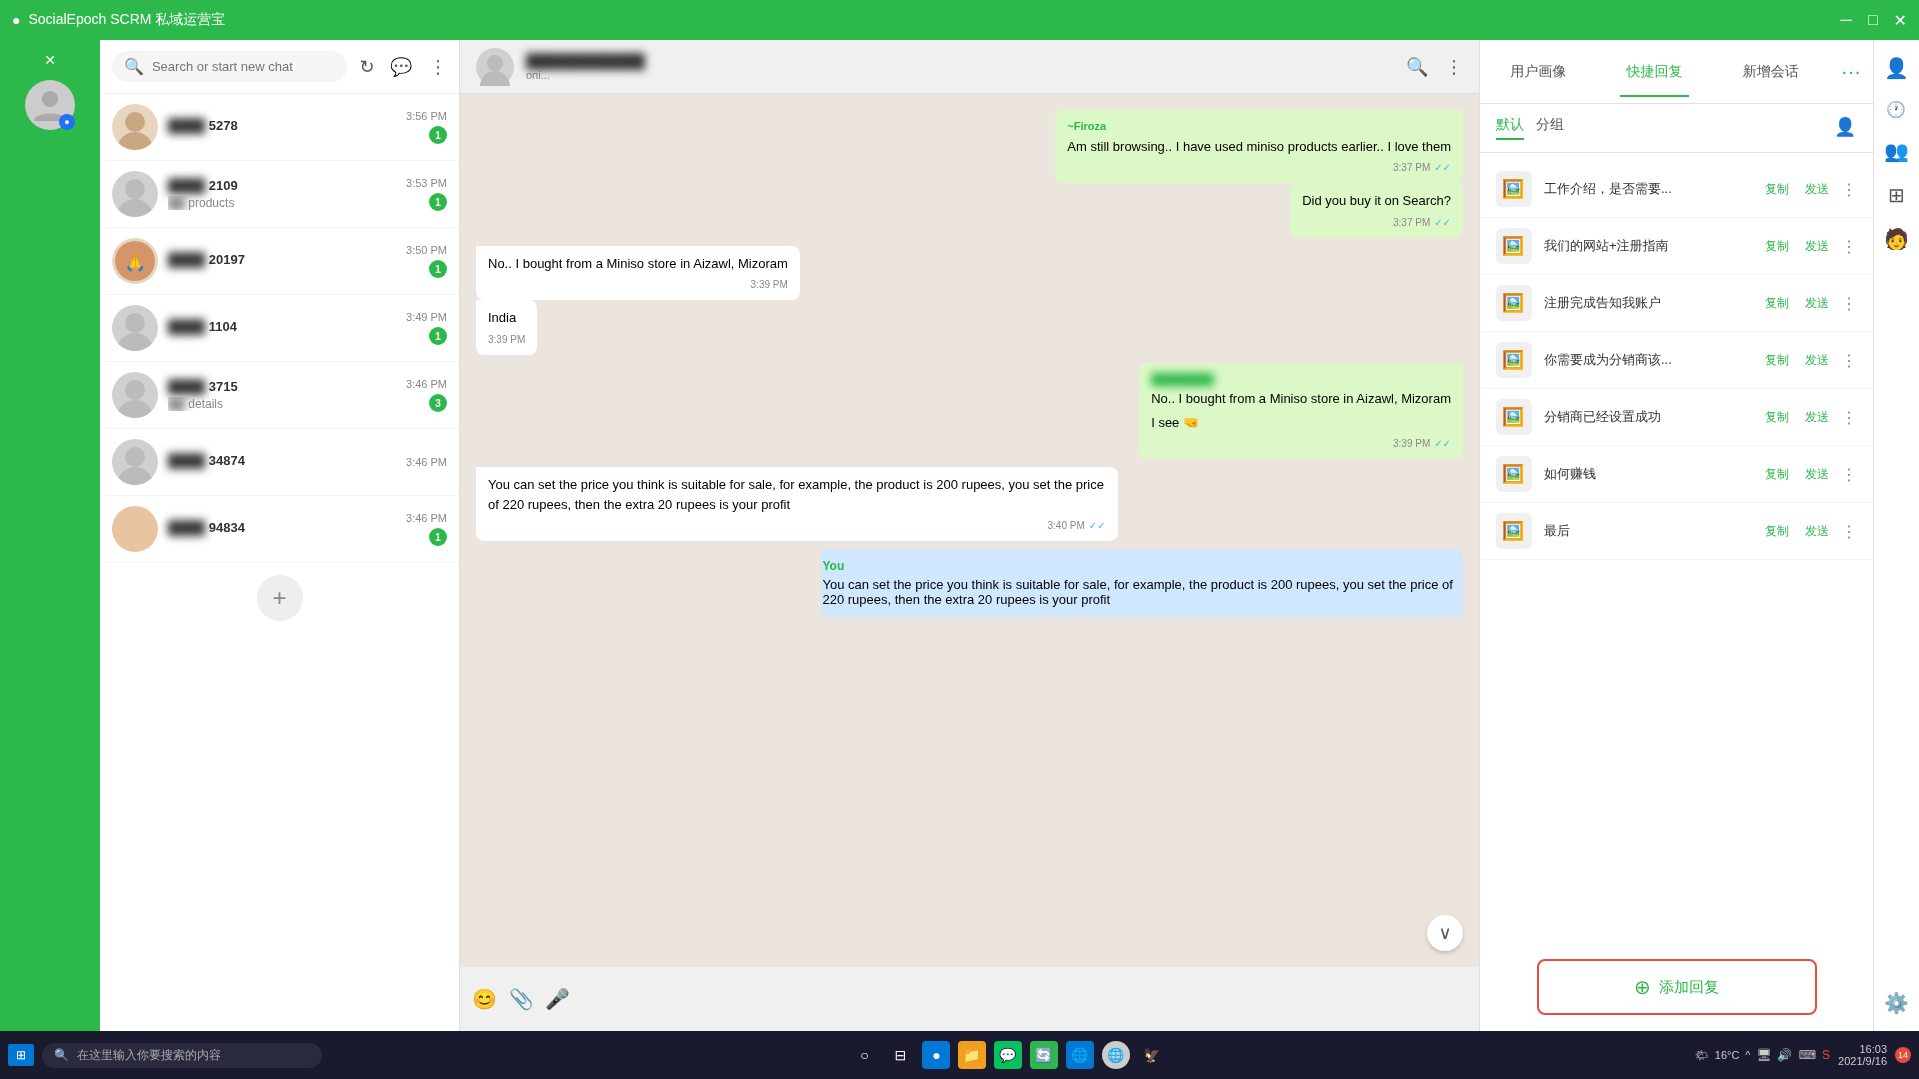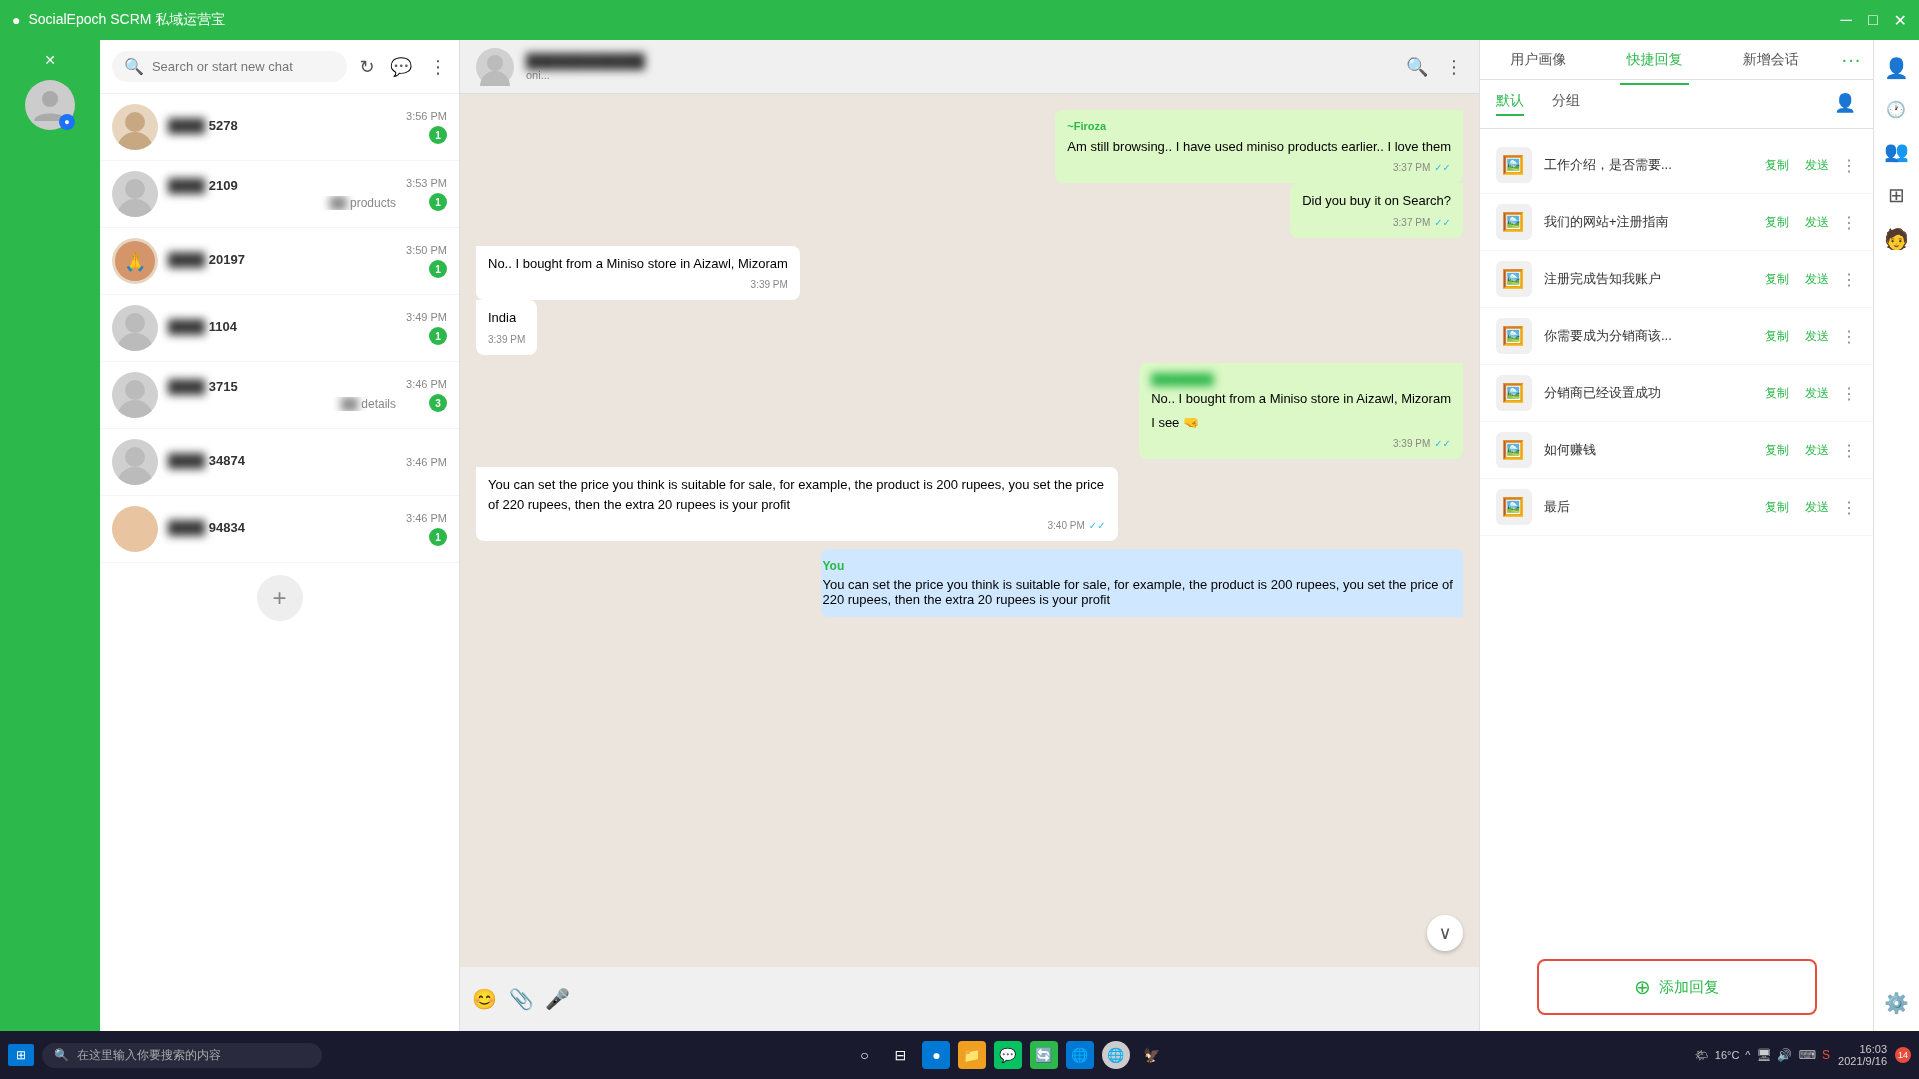--- a/index.html
+++ b/index.html
@@ -86,21 +86,21 @@
       cursor: pointer;
       border-bottom: 1px solid #f5f5f5;
       position: relative;
     }
     .chat-avatar {
       width: 46px; height: 46px; border-radius: 50%;
       background: #d0d0d0; flex-shrink: 0;
       overflow: hidden; display: flex; align-items: center; justify-content: center;
     }
     .chat-avatar.color1 { background: #e8d5c0; }
-    .chat-info { flex: 1; min-width: 0; text-align: right; }
+    .chat-info { flex: 1; min-width: 0; }
     .chat-name { font-size: 13px; font-weight: 600; color: #333; display: flex; gap: 4px; align-items: center; }
     .chat-preview { font-size: 12px; color: #888; white-space: nowrap; overflow: hidden; text-overflow: ellipsis; margin-top: 3px; }
     .chat-meta { display: flex; flex-direction: column; align-items: flex-end; gap: 4px; }
     .chat-time { font-size: 11px; color: #888; }
     .chat-badge {
       background: #2db84b; color: white; font-size: 10px; font-weight: bold;
       border-radius: 50%; width: 18px; height: 18px;
       display: flex; align-items: center; justify-content: center;
     }
 
@@ -212,21 +212,21 @@
     .right-panel {
       width: 440px;
       background: white;
       border-left: 1px solid #e0e0e0;
       display: flex;
       flex-direction: column;
     }
     .right-panel-tabs {
       display: flex;
       border-bottom: 1px solid #e0e0e0;
-      height: 40px;
+      height: 64px;
       align-items: center;
       position: relative;
     }
     .right-tab {
       flex: 1;
       text-align: center;
       padding: 16px 4px;
       font-size: 14px;
       color: #555;
       cursor: pointer;
@@ -237,21 +237,21 @@
       content: '';
       position: absolute;
       bottom: 0; left: 20%; right: 20%;
       height: 2px;
       background: #2db84b;
     }
     .right-panel-more { padding: 12px; color: #2db84b; font-size: 20px; cursor: pointer; }
 
     .right-panel-subtabs {
       display: flex;
-      gap: 28px;
+      gap: 12px;
       padding: 12px 16px;
       border-bottom: 1px solid #e0e0e0;
     }
     .sub-tab { font-size: 14px; color: #555; cursor: pointer; padding-bottom: 4px; }
     .sub-tab.active { color: #2db84b; border-bottom: 2px solid #2db84b; }
 
     .right-panel-content { flex: 1; overflow-y: auto; padding: 8px 0; }
 
     .quick-reply-item {
       display: flex;

